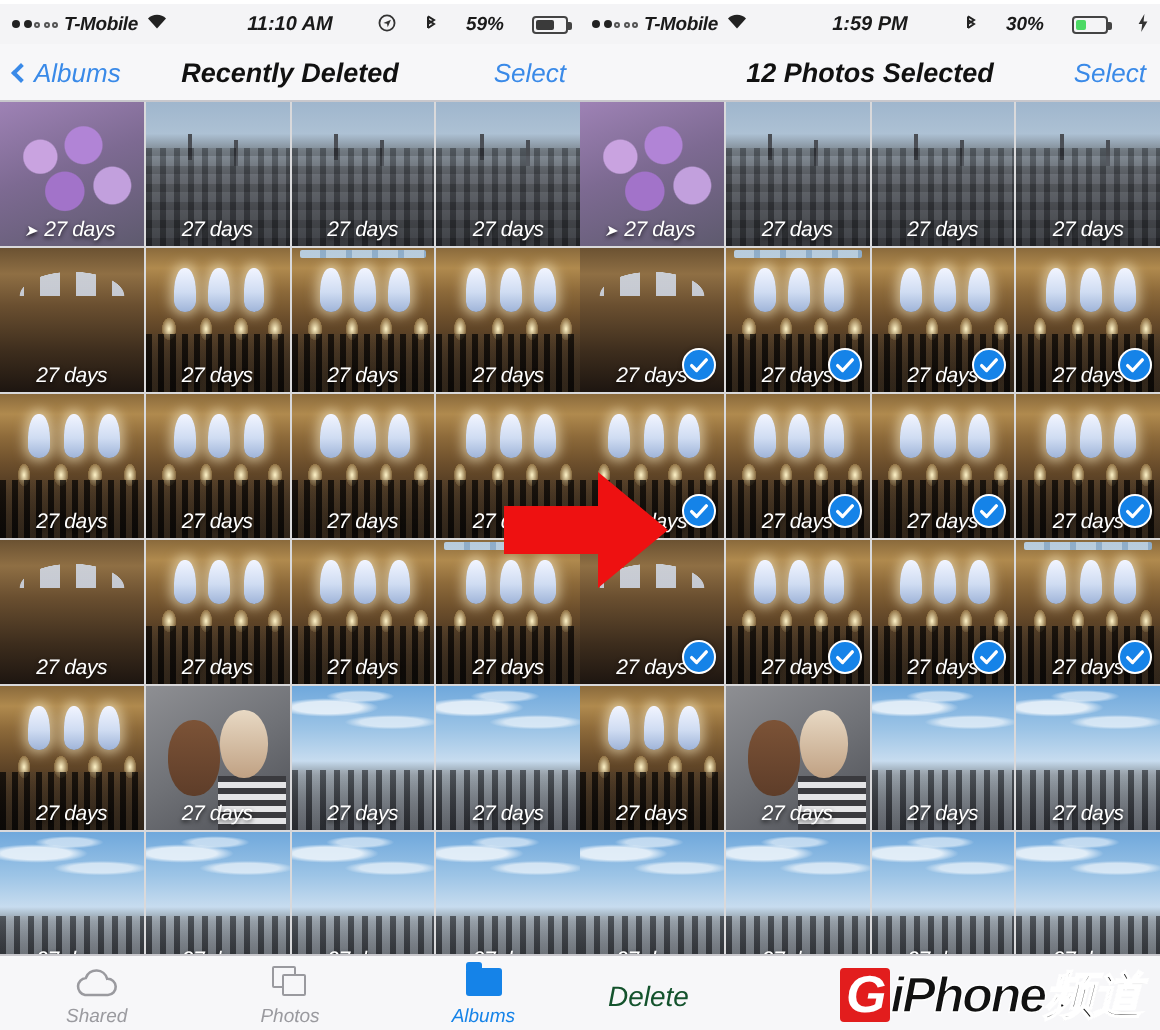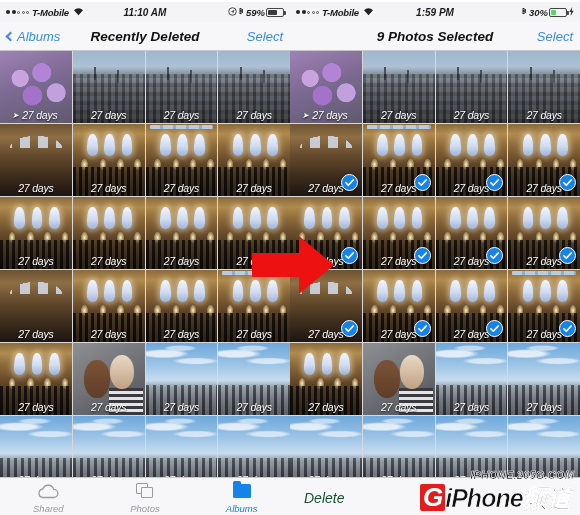--- a/index.html
+++ b/index.html
@@ -31,21 +31,21 @@
   .dots { display: flex; align-items: center; gap: 1.5px; }
   .dot { width: 4px; height: 4px; border-radius: 50%; background: #222; }
   .dot.hollow { background: transparent; border: 1px solid #555; width: 3px; height: 3px; }
   .carrier { font-size: 9.5px; font-weight: bold; letter-spacing: -0.2px; }
   .wifi { font-size: 10px; line-height: 1; margin-left: 1px; }
   .sb-center {
     position: absolute; left: 0; right: 0; text-align: center;
     font-size: 10px; font-weight: bold; pointer-events: none;
   }
   .sb-right {
-    margin-left: auto; display: flex; align-items: center; gap: 1px;
+    margin-left: auto; display: flex; align-items: center; gap: 14px;
     font-size: 9.5px; font-weight: bold;
   }
   .loc-ico { font-size: 8px; }
   .bt-ico { font-size: 9px; }
   .batt {
     width: 18px; height: 9px; border: 1px solid #444; border-radius: 2px;
     position: relative; display: inline-block;
   }
   .batt::after {
     content: ""; position: absolute; right: -3px; top: 2.5px;
@@ -612,21 +612,21 @@
           </span>
         <span class="bolt">
           <svg width="5" height="9" viewBox="0 0 5 9">
               <path d="M3.2 0 L0.3 5 H2.1 L1.6 9 L4.7 3.7 H2.8 Z" fill="#333"></path>
             </svg>
         </span>
       </div>
     </div>
 
     <div class="navbar">
-      <div class="nav-title">9 Photos Selected</div>
+      <div class="nav-title">12 Photos Selected</div>
       <div class="nav-action">Select</div>
     </div>
 
     <div class="grid" id="grid-right">
         <div class="cell has-loc">
           <div class="art flowers"></div>
           <div class="locpin">➤</div>
           <div class="days">27 days</div>
         </div>
         <div class="cell">
@@ -914,20 +914,19 @@
     </div>
   </div>
 
   <div class="arrow">
     <svg width="82" height="58" viewBox="0 0 82 58" id="arrow-svg">
       <path id="arrow-path" d="M0 17 H47 V0 L82 29 L47 58 V41 H0 Z" fill="#ee1111"></path>
     </svg>
   </div>
 
   <div class="watermark">
-    <div class="wm-url">IPHONE.265G.COM</div>
     <div class="wm-main">
       <span class="wm-g">G</span>
       <span class="wm-txt">iPhone频道</span>
     </div>
   </div>
 
 </div>
 
 </body></html>

